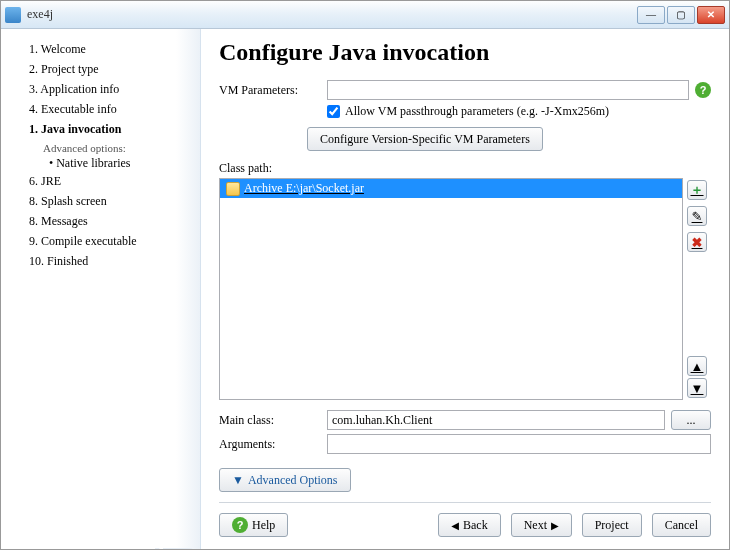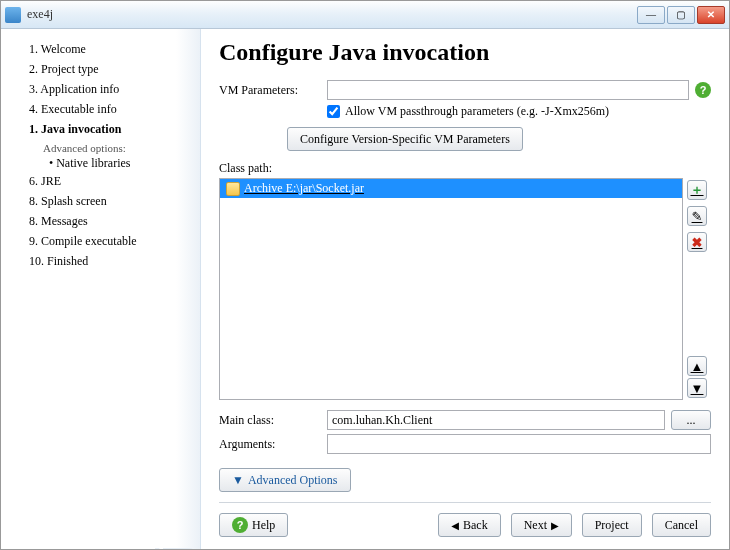--- a/index.html
+++ b/index.html
@@ -20,21 +20,21 @@
 .sidebar-watermark { position: absolute; bottom: 6px; right: 4px; font-size: 42px; color: #e7eef5; font-weight: bold; transform: rotate(-90deg); transform-origin: right bottom; letter-spacing: 2px; pointer-events: none; font-family: Arial, sans-serif; }
 .main { flex: 1; padding: 10px 18px 12px 18px; display: flex; flex-direction: column; }
 h1 { font-size: 24px; font-weight: bold; margin-bottom: 14px; }
 .row { display: flex; align-items: center; margin-bottom: 4px; }
 .label { width: 108px; }
 .text-input { flex: 1; height: 20px; border: 1px solid #abadb3; padding: 2px 4px; font: inherit; }
 .help-icon { width: 16px; height: 16px; border-radius: 50%; background: #4fae33; color: #fff; font-weight: bold; display: inline-flex; align-items: center; justify-content: center; font-size: 11px; margin-left: 6px; font-family: Arial; }
 .checkbox-row { margin-left: 108px; margin-bottom: 8px; display: flex; align-items: center; }
 .checkbox-row input { margin-right: 5px; }
 .btn { height: 24px; padding: 0 12px; border: 1px solid #9aa7b4; border-radius: 3px; background: linear-gradient(#fdfdfd,#e6e9ed); cursor: pointer; font: inherit; display: inline-flex; align-items: center; gap: 4px; }
-.cfg-btn-row { margin-left: 68px; margin-bottom: 10px; }
+.cfg-btn-row { margin-left: 88px; margin-bottom: 10px; }
 .classpath-section { flex: 1; display: flex; flex-direction: column; min-height: 0; }
 .classpath-label { margin-bottom: 2px; }
 .classpath-box { flex: 1; display: flex; min-height: 0; text-decoration: underline; }
 .cp-list { flex: 1; border: 1px solid #abadb3; background: #fff; overflow: auto; }
 .cp-item { padding: 2px 6px; display: flex; align-items: center; gap: 4px; }
 .cp-item.selected { background: #1e90ff; color: #fff; }
 .cp-icon { width: 14px; height: 14px; background: linear-gradient(#ffe89c,#f5c64d); border: 1px solid #c9a23a; border-radius: 2px; }
 .cp-side { width: 28px; display: flex; flex-direction: column; align-items: center; padding-top: 2px; gap: 6px; }
 .icon-btn { width: 20px; height: 20px; border: 1px solid #9aa7b4; border-radius: 3px; background: linear-gradient(#fdfdfd,#e6e9ed); display: flex; align-items: center; justify-content: center; cursor: pointer; font-size: 13px; font-family: Arial; }
 .icon-btn.add { color: #29973a; font-weight: bold; }

